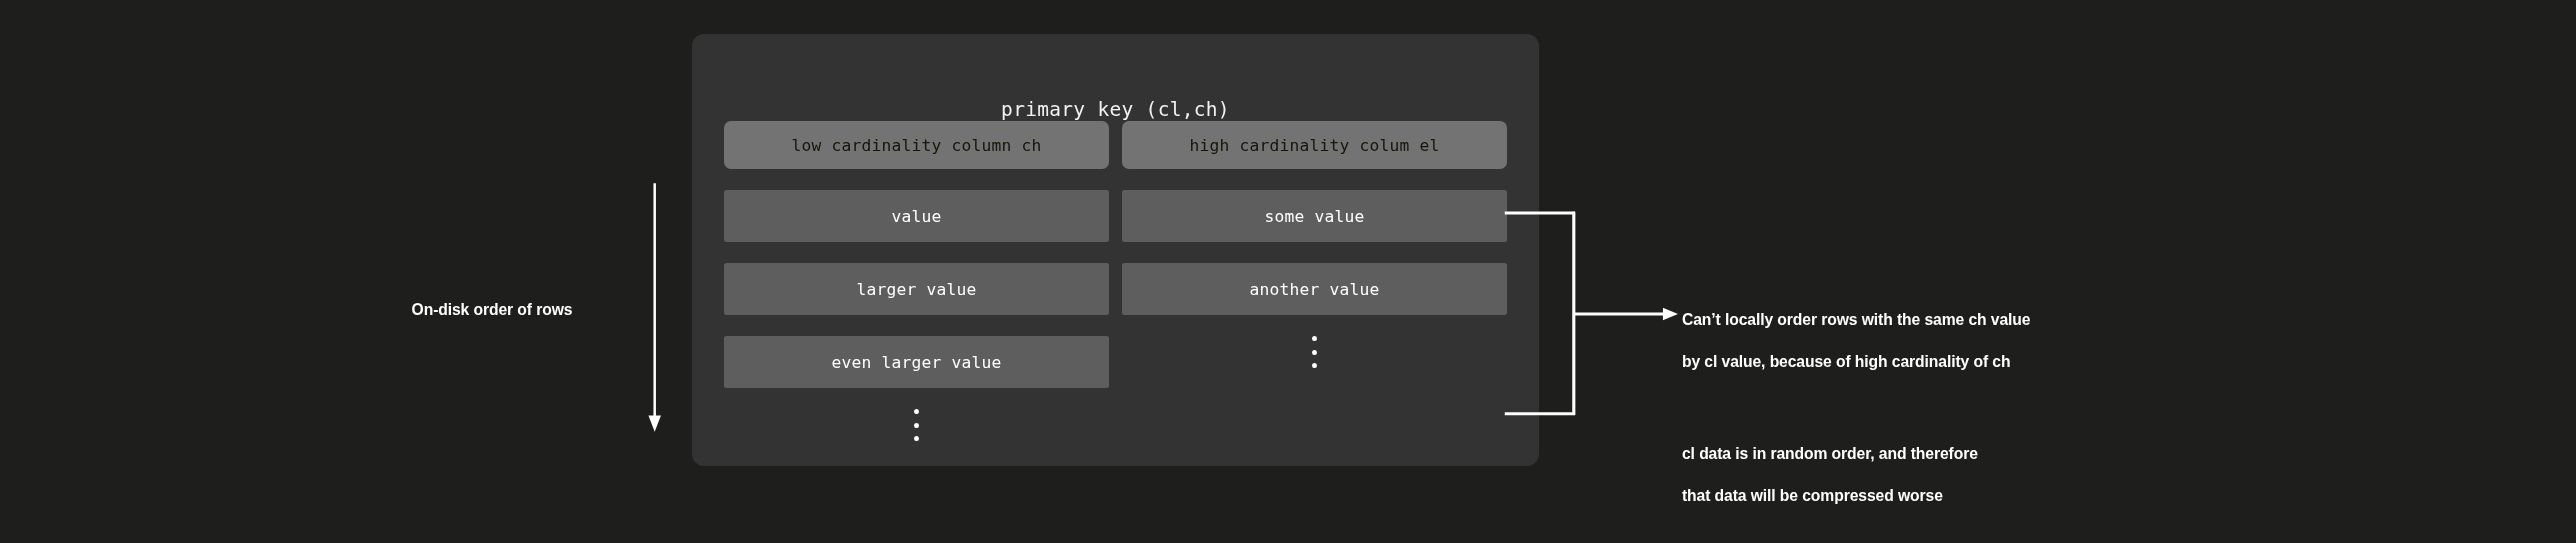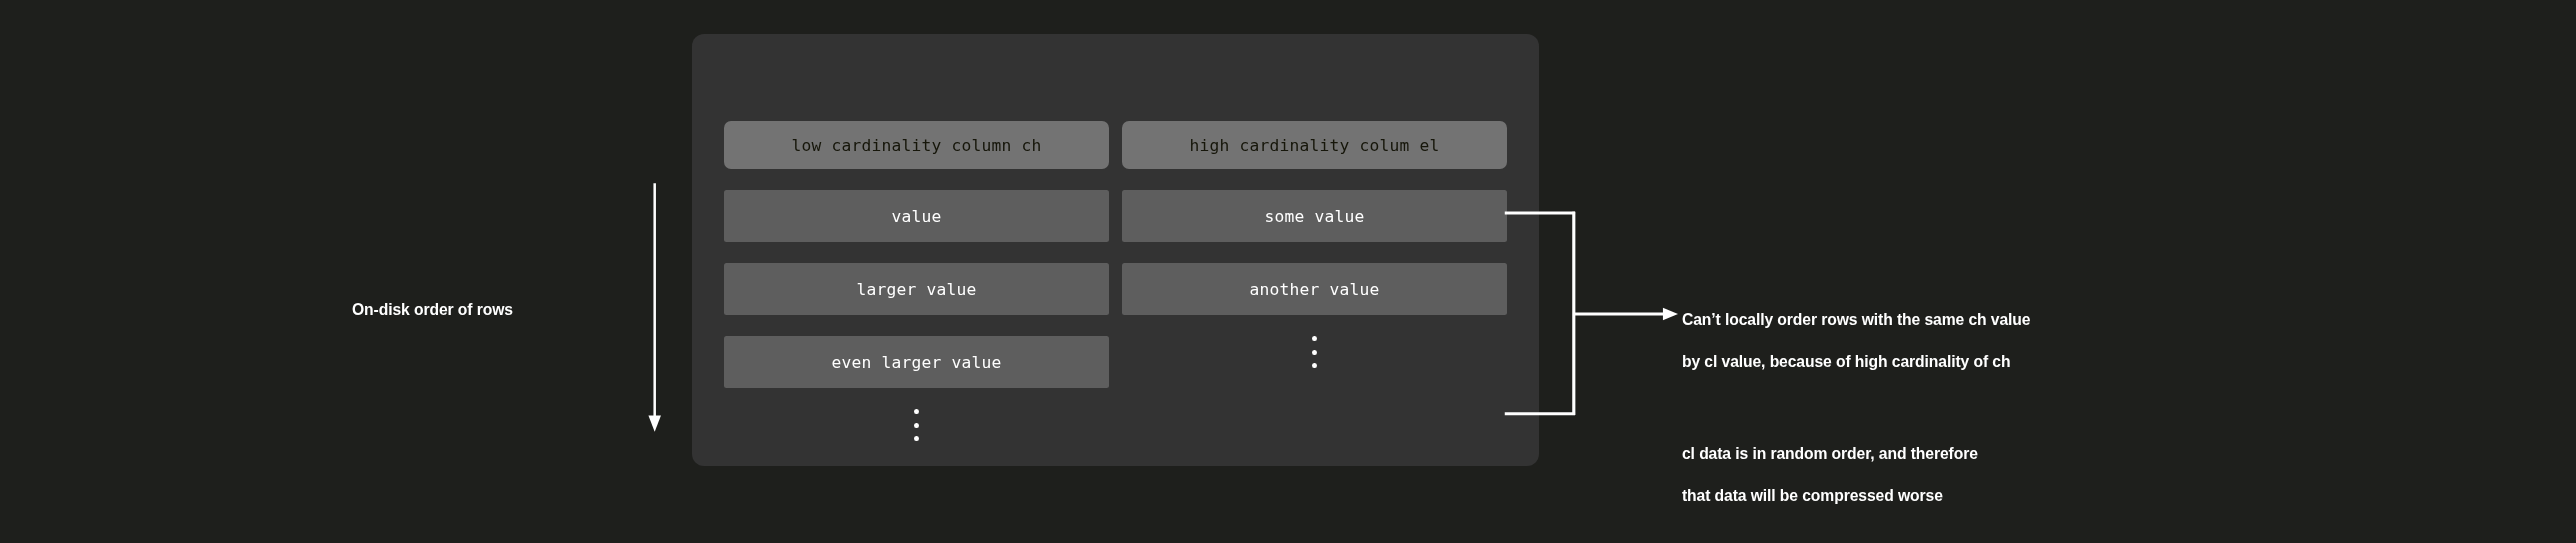--- a/index.html
+++ b/index.html
@@ -102,21 +102,21 @@
     border-radius: 50%;
     background: #ffffff;
   }
 
   
   .left-label {
     position: absolute;
     left: 352px;
     top: 300px;
     width: 280px;
-    text-align: left;
+    text-align: center;
     font-size: 15.7px;
     font-weight: bold;
     color: #ffffff;
     line-height: 20px;
     letter-spacing: -0.1px;
   }
   .left-arrow {
     position: absolute;
     left: 644px;
     top: 182px;
@@ -156,20 +156,21 @@
 
   <div class="left-arrow">
     <svg width="21.4" height="251" viewBox="0 0 34 400" aria-hidden="true">
       <line x1="17" y1="2" x2="17" y2="378" stroke="#ffffff" stroke-width="4"></line>
       <polygon points="17,398 7,372 27,372" fill="#ffffff"></polygon>
     </svg>
   </div>
 
   <div class="card">
 
+    <div class="card-title">primary key (cl,ch)</div>
 
     <div class="cols">
 
       <div class="col">
         <div class="col-head">low cardinality column ch</div>
         <div class="cell">value</div>
         <div class="cell">larger value</div>
         <div class="cell">even larger value</div>
         <div class="ellipsis">
           <i></i>

